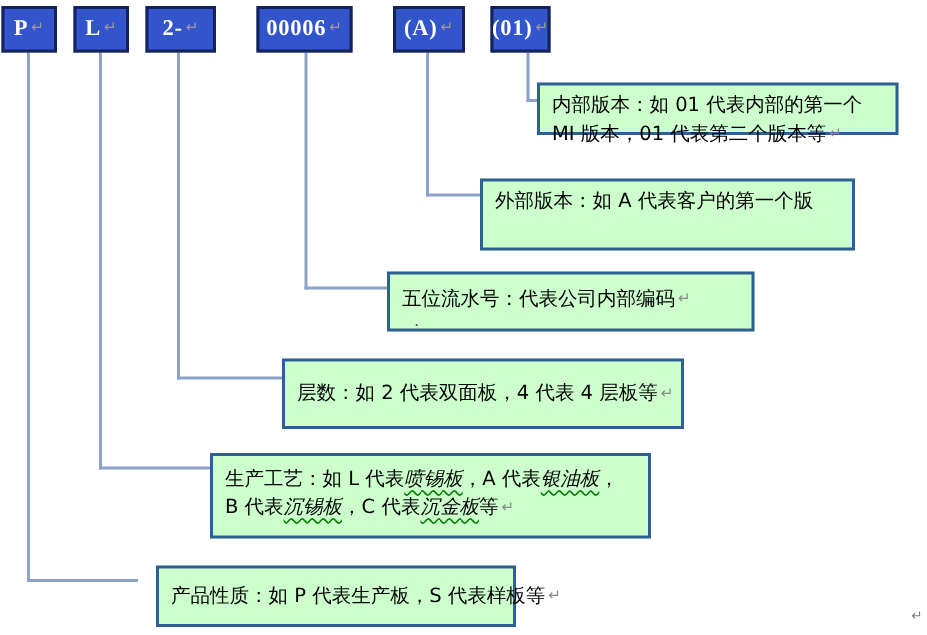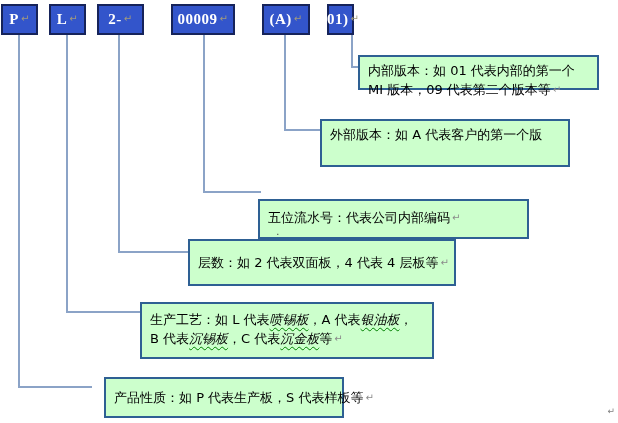--- a/index.html
+++ b/index.html
@@ -71,42 +71,42 @@
   </div>
   <div class="code-box" style="left:49px;width:37px">
     <span>L</span>
       <span class="ret">↵</span>
   </div>
   <div class="code-box" style="left:97px;width:47px">
     <span>2-</span>
       <span class="ret">↵</span>
   </div>
   <div class="code-box" style="left:171px;width:64px">
-    <span>00009</span>
+    <span>00006</span>
       <span class="ret">↵</span>
   </div>
   <div class="code-box" style="left:262px;width:48px">
     <span>(A)</span>
       <span class="ret">↵</span>
   </div>
-  <div class="code-box" style="left:327px;width:27px">
+  <div class="code-box" style="left:327px;width:40px">
     <span>(01)</span>
       <span class="ret">↵</span>
   </div>
 
   <div class="callout" style="left:358px;top:55px;width:241px;height:35px">
     <span class="line">内部版本：如 01 代表内部的第一个</span>
-    <span class="line"><span>MI 版本，09 代表第二个版本等</span><span class="ret">↵</span></span>
+    <span class="line"><span>MI 版本，01 代表第二个版本等</span><span class="ret">↵</span></span>
   </div>
 
   <div class="callout" style="left:320px;top:119px;width:250px;height:48px">
     <span class="line">外部版本：如 A 代表客户的第一个版</span>
   </div>
 
-  <div class="callout" style="left:258px;top:199px;width:271px;height:40px;padding-top:7px">
+  <div class="callout" style="left:258px;top:181px;width:245px;height:40px;padding-top:7px">
     <span class="line"><span>五位流水号：代表公司内部编码</span><span class="ret">↵</span></span>
     <span class="stray-dot">.</span>
   </div>
 
   <div class="callout" style="left:188px;top:239px;width:268px;height:47px;padding-top:12px">
     <span class="line"><span>层数：如 2 代表双面板，4 代表 4 层板等</span><span class="ret">↵</span></span>
   </div>
 
   <div class="callout" style="left:140px;top:302px;width:294px;height:57px;padding-top:6px">
     <span class="line"><span>生产工艺：如 L 代表</span><span class="wavy">喷锡板</span><span>，A 代表</span><span class="wavy">银油板</span><span>，</span></span>

